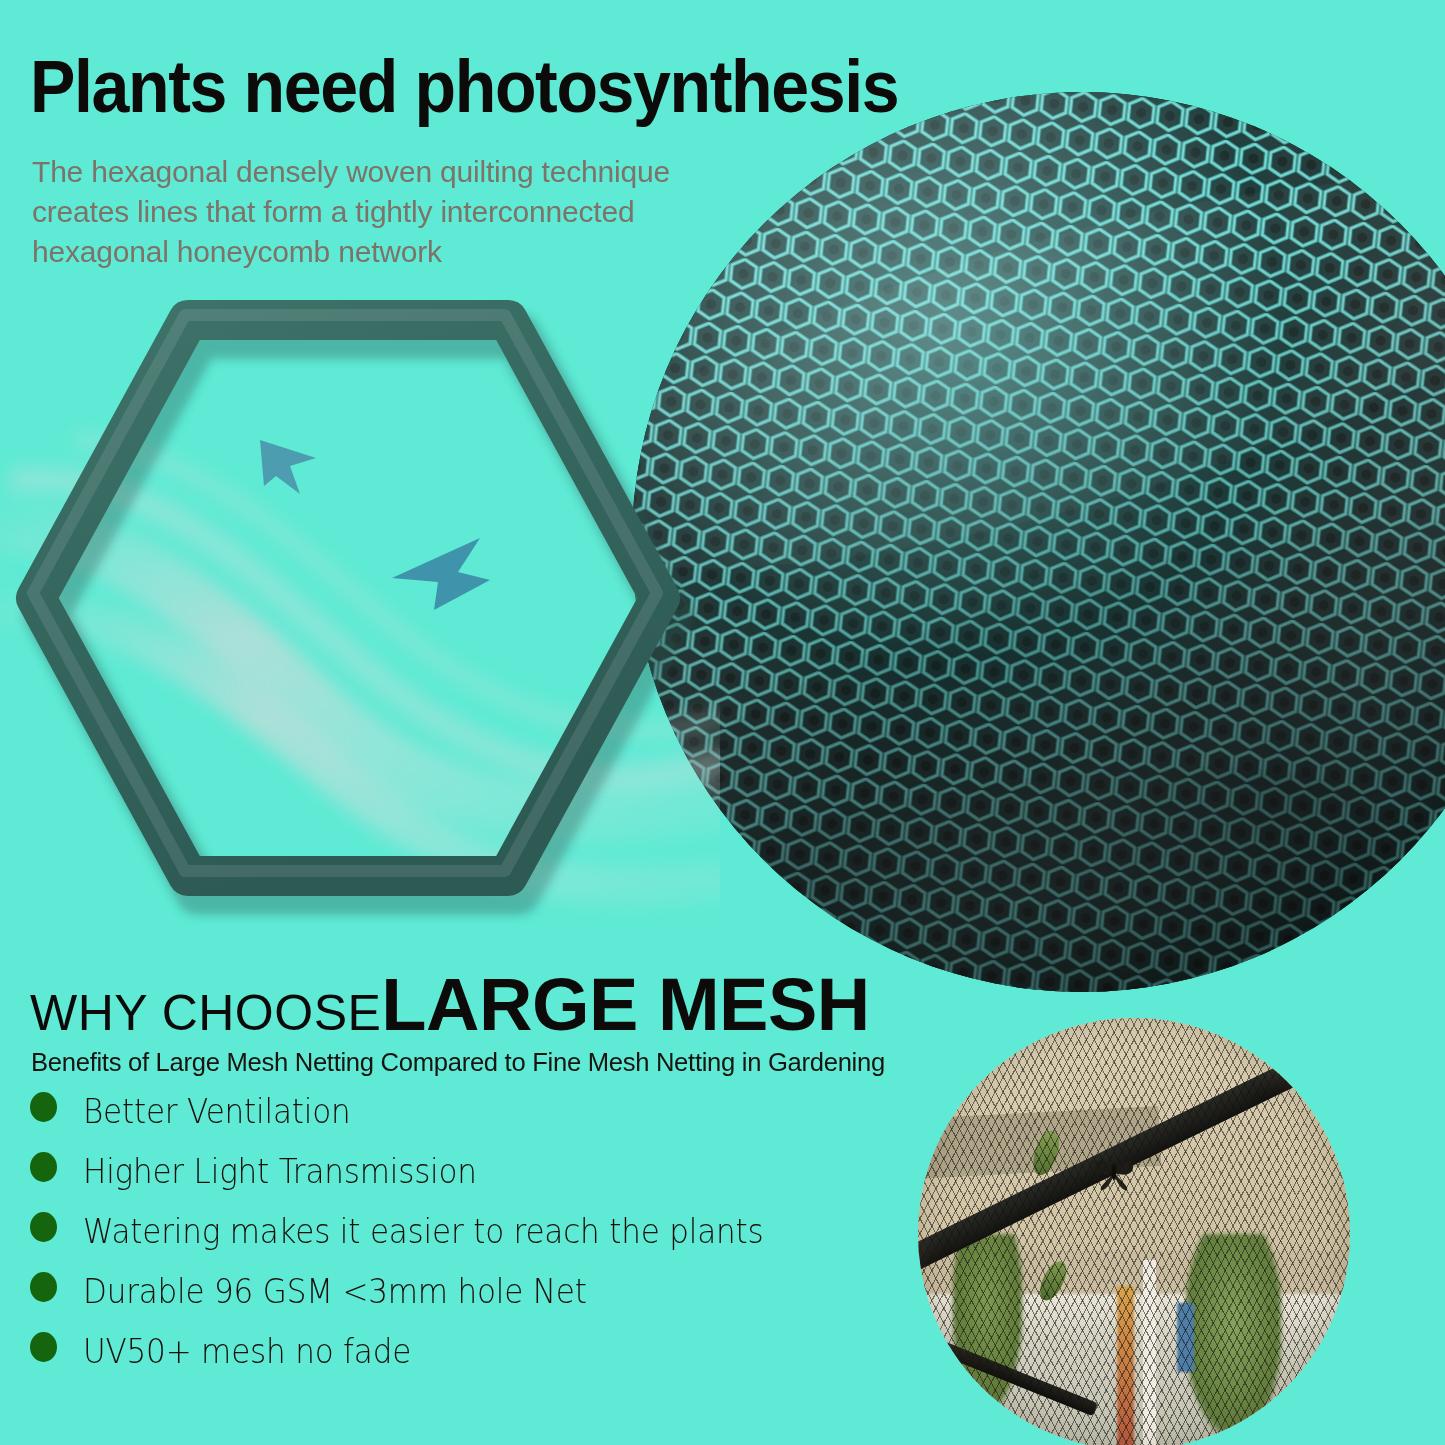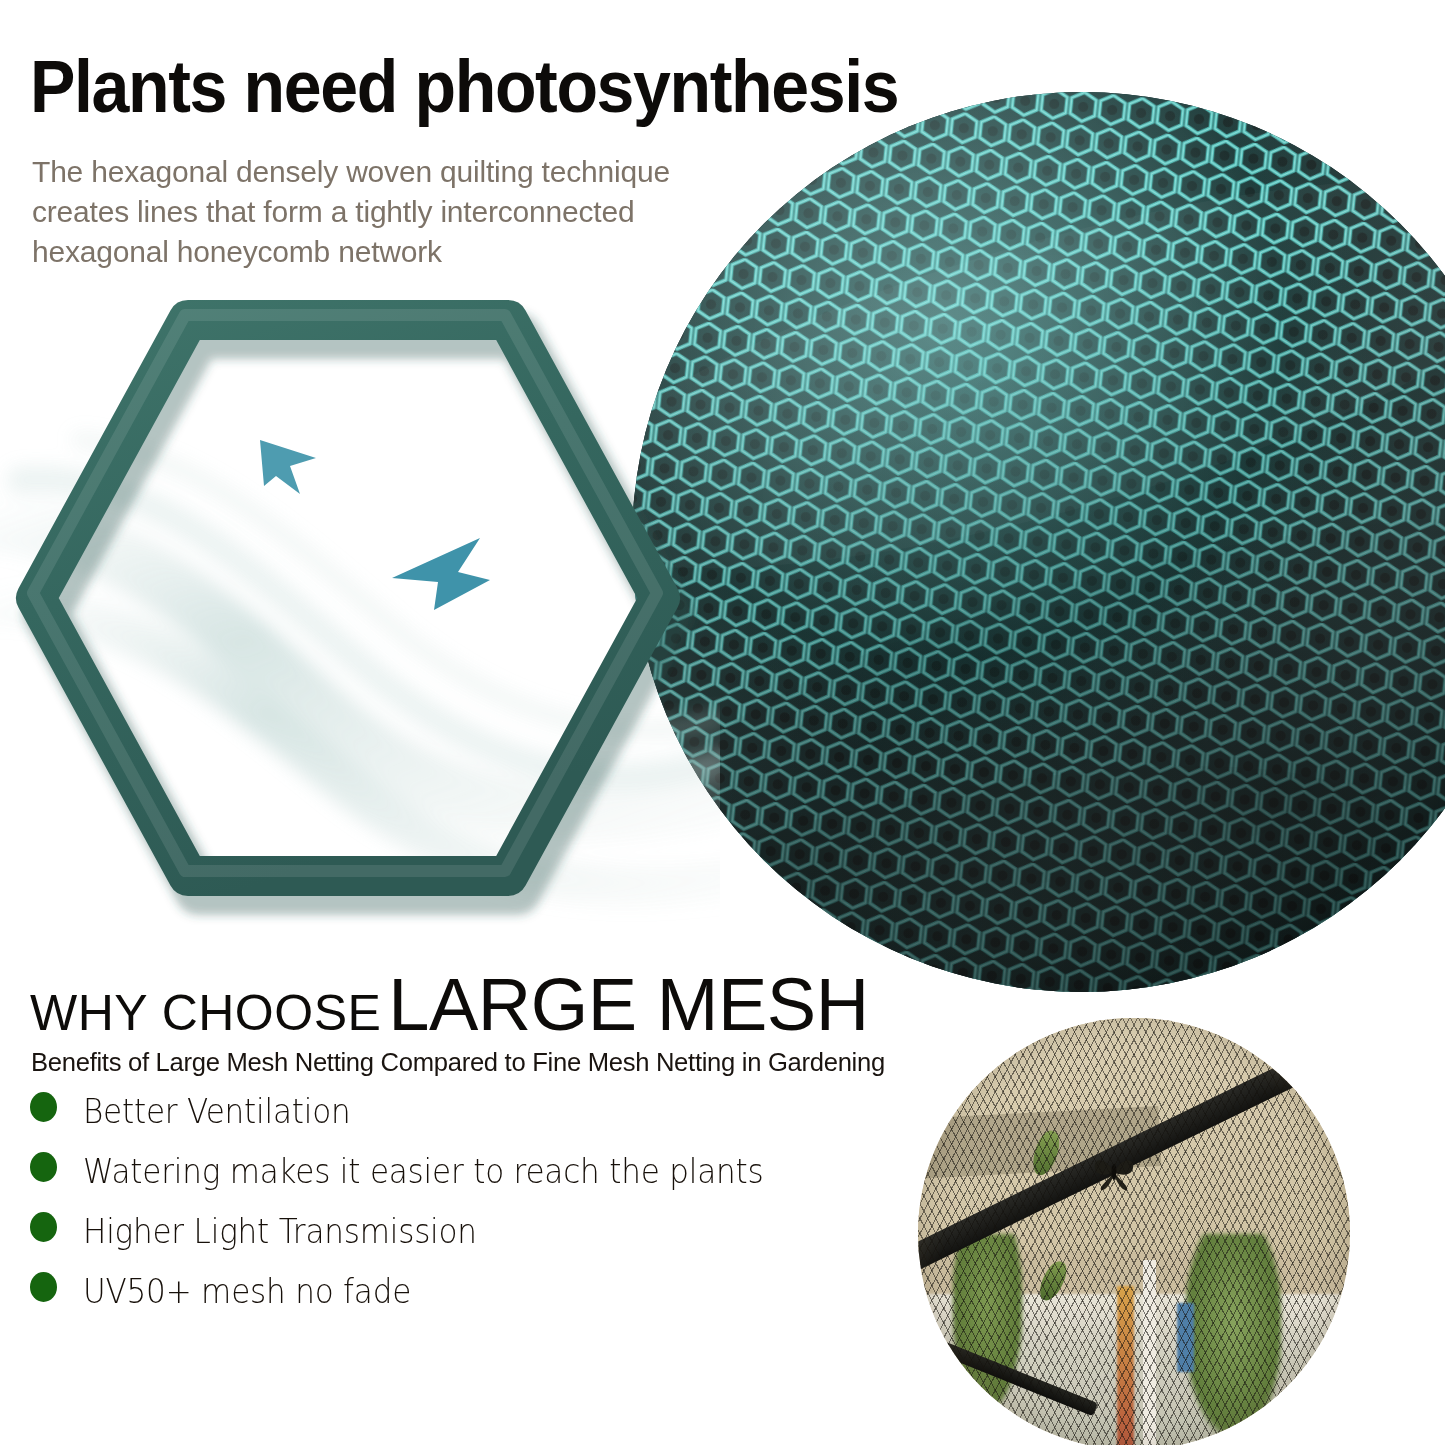--- a/index.html
+++ b/index.html
@@ -2,21 +2,21 @@
 <html><head>
 <meta charset="utf-8">
 <style>
   html, body {
     margin: 0; padding: 0;
     background: #ddc0a0;
   }
   #page {
     position: relative;
     width: 1445px; height: 1445px;
-    background: #ffffff;
+    background: #5eead4;
     overflow: hidden;
     font-family: "Liberation Sans", sans-serif;
   }
 
   
   .hdr-title {
     position: absolute;
     left: 30px; top: 52px;
     width: 900px;
     font-family: "Liberation Sans Narrow", "Liberation Sans", sans-serif;
@@ -74,23 +74,22 @@
     position: absolute;
     left: 30px; top: 962px;
     white-space: nowrap;
     color: #0d0b09;
   }
   .why-small {
     font-size: 50px; font-weight: 400; letter-spacing: 0.5px;
     vertical-align: baseline;
   }
   .why-big {
-    font-size: 74px; font-weight: 400; letter-spacing: -0.5px;
+    font-size: 74px; font-weight: 700; letter-spacing: -0.5px;
     vertical-align: baseline;
-    margin-left: 7px;
   }
   .why-sub {
     position: absolute;
     left: 31px; top: 1047px;
     font-size: 26px;
     color: #1a1410;
     letter-spacing: -0.3px;
     white-space: nowrap;
     transform: scaleX(0.985);
     transform-origin: left center;
@@ -287,25 +286,29 @@
   </div>
   <div class="why-sub">Benefits of Large Mesh Netting Compared to Fine Mesh Netting in Gardening</div>
 
   <div class="bullets">
     <div class="bullet-row">
       <span class="bullet-dot"></span>
       <span class="bullet-text">Better Ventilation</span>
     </div>
     <div class="bullet-row">
       <span class="bullet-dot"></span>
+      <span class="bullet-text">Higher Light Transmission</span>
+    </div>
+    <div class="bullet-row">
+      <span class="bullet-dot"></span>
       <span class="bullet-text">Watering makes it easier to reach the plants</span>
     </div>
     <div class="bullet-row">
       <span class="bullet-dot"></span>
-      <span class="bullet-text">Higher Light Transmission</span>
+      <span class="bullet-text">Durable  96 GSM &lt;3mm hole Net</span>
     </div>
     <div class="bullet-row">
       <span class="bullet-dot"></span>
       <span class="bullet-text">UV50+ mesh no fade</span>
     </div>
   </div>
 
   <div class="photo-circle">
     <div class="pc-inner">
       <div class="pc-wallupper"></div>

